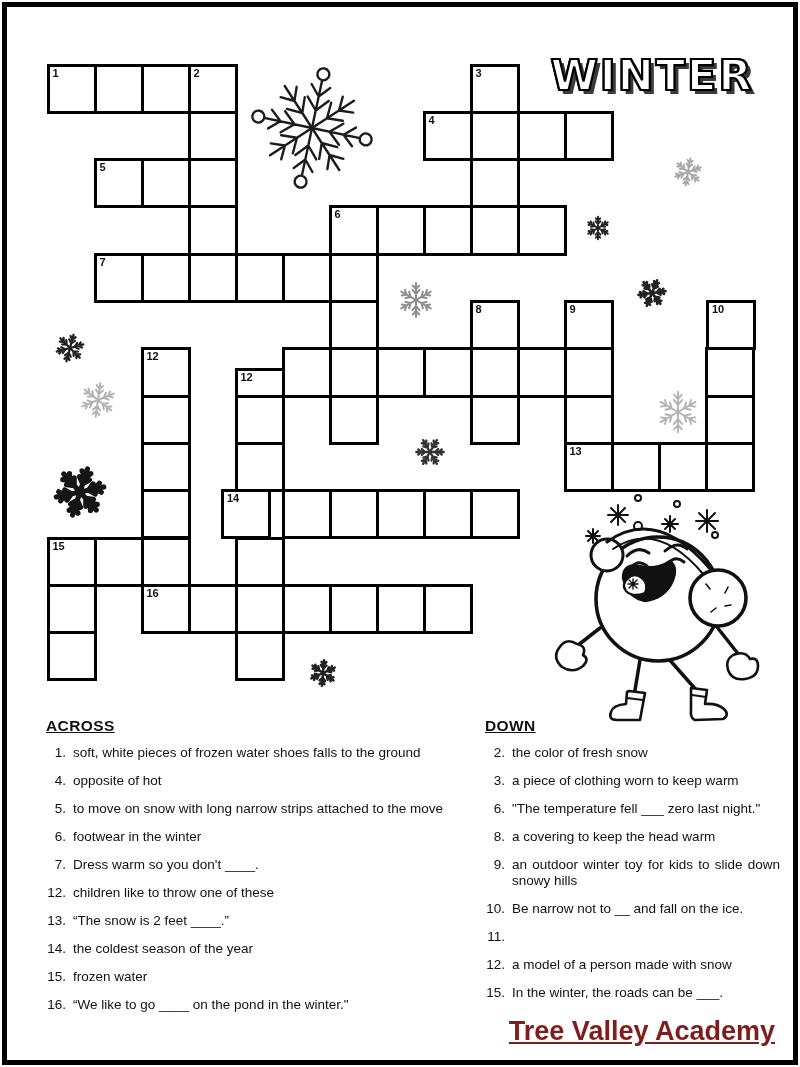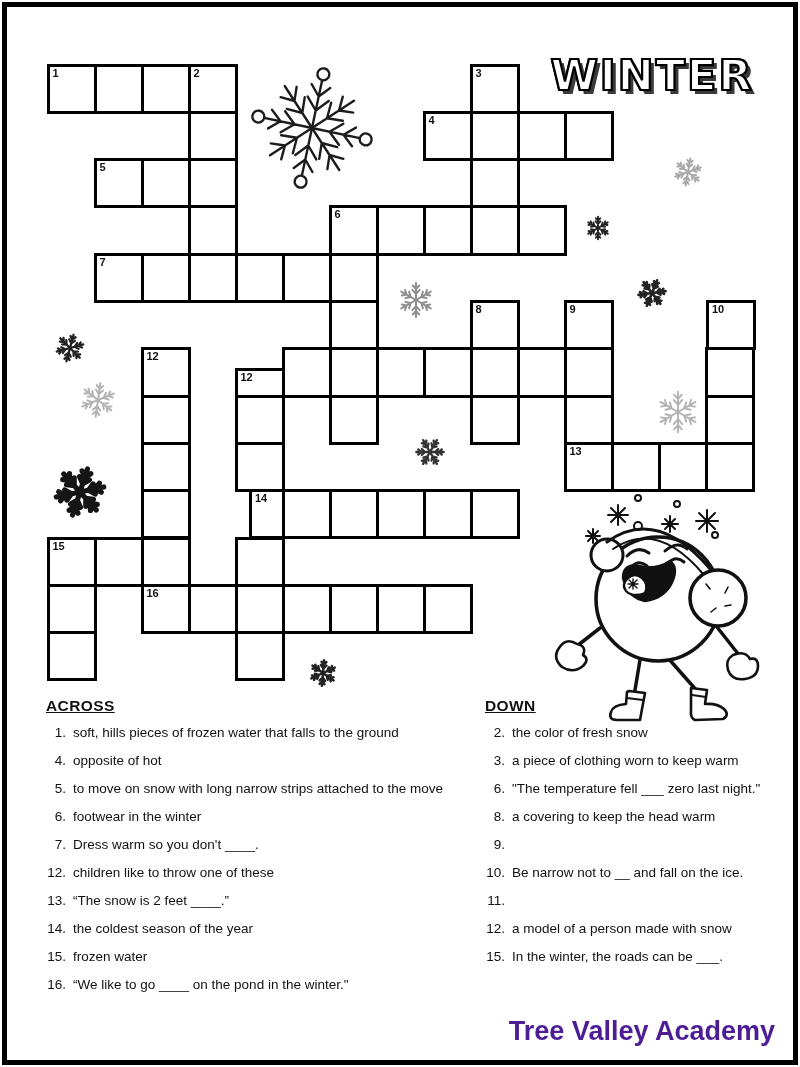--- a/index.html
+++ b/index.html
@@ -18,21 +18,21 @@
   }
   
   #grid{position:absolute;left:0;top:0;z-index:10;}
   .cell{position:absolute;width:50px;height:50.3px;border:3px solid #000;background:#fff;box-sizing:border-box;}
   .cellnum{position:absolute;top:0px;left:3px;font-size:11px;font-weight:700;line-height:13px;}
   
   .flake{position:absolute;z-index:2;}
   
   #snowman{position:absolute;left:535px;top:488px;z-index:3;}
   
-  .clue-col{position:absolute;z-index:15;}
+  .clue-col{position:absolute;z-index:15;margin-top:20px;}
   #across-col{left:44px;top:697px;width:425px;}
   #down-col{left:483px;top:697px;width:302px;}
   .clue-head{font-size:15.5px;font-weight:700;text-decoration:underline;letter-spacing:.4px;margin:0 0 10px 2px;}
   .clue{display:flex;margin-bottom:12.5px;font-size:13.5px;line-height:15.5px;}
   .clue .num{flex:none;width:22px;text-align:right;margin-right:7px;}
   #across-col .txt{width:385px;}
   #down-col .txt{width:268px;text-align:justify;}
   
   .footer{
     position:absolute;right:25px;top:1016px;font-size:27px;font-weight:700;z-index:15;
@@ -120,21 +120,21 @@
     </div>
     <div class="cell" style="left: 234.5px; top: 368px;">
       <span class="cellnum">12</span>
     </div>
     <div class="cell" style="left: 281.5px; top: 347.3px;"></div>
     <div class="cell" style="left: 375.5px; top: 347.3px;"></div>
     <div class="cell" style="left: 422.5px; top: 347.3px;"></div>
     <div class="cell" style="left: 516.5px; top: 347.3px;"></div>
     <div class="cell" style="left: 234.5px; top: 394.6px;"></div>
     <div class="cell" style="left: 234.5px; top: 441.9px;"></div>
-    <div class="cell" style="left: 249px; top: 489.2px;">
+    <div class="cell" style="left: 221px; top: 489.2px;">
       <span class="cellnum">14</span>
     </div>
     <div class="cell" style="left: 234.5px; top: 536.5px;"></div>
     <div class="cell" style="left: 234.5px; top: 583.8px;"></div>
     <div class="cell" style="left: 234.5px; top: 631.1px;"></div>
     <div class="cell" style="left: 610.5px; top: 441.9px;"></div>
     <div class="cell" style="left: 657.5px; top: 441.9px;"></div>
     <div class="cell" style="left: 281.5px; top: 489.2px;"></div>
     <div class="cell" style="left: 328.5px; top: 489.2px;"></div>
     <div class="cell" style="left: 375.5px; top: 489.2px;"></div>
@@ -462,21 +462,21 @@
     <path d="M156 200 L172 202 L170 216 Q 182 215 189 221 Q 195 227 188 231 L160 232 Q 155 230 156 222 Z" fill="#fff" stroke-width="2.6"></path>
     <path d="M157 207 L171 209" stroke-width="1.8"></path>
   </g>
 </svg>
 
 <div id="across-col" class="clue-col">
   <div class="clue-head">ACROSS</div>
   <div class="clue-list">
       <div class="clue">
         <span class="num">1.</span>
-        <span class="txt">soft, hills pieces of frozen water that falls to the ground</span>
+        <span class="txt">soft, white pieces of frozen water shoes falls to the ground</span>
       </div>
       <div class="clue">
         <span class="num">4.</span>
         <span class="txt">opposite of hot</span>
       </div>
       <div class="clue">
         <span class="num">5.</span>
         <span class="txt">to move on snow with long narrow strips attached to the move</span>
       </div>
       <div class="clue">
@@ -524,32 +524,33 @@
       <div class="clue">
         <span class="num">6.</span>
         <span class="txt">"The temperature fell ___ zero last night."</span>
       </div>
       <div class="clue">
         <span class="num">8.</span>
         <span class="txt">a covering to keep the head warm</span>
       </div>
       <div class="clue">
         <span class="num">9.</span>
+        <span class="txt">an outdoor winter toy for kids to slide down snowy hills</span>
       </div>
       <div class="clue">
         <span class="num">10.</span>
         <span class="txt">Be narrow not to __ and fall on the ice.</span>
       </div>
       <div class="clue">
         <span class="num">11.</span>
       </div>
       <div class="clue">
         <span class="num">12.</span>
         <span class="txt">a model of a person made with snow</span>
       </div>
       <div class="clue">
         <span class="num">15.</span>
         <span class="txt">In the winter, the roads can be ___.</span>
       </div>
     </div>
 </div>
 
-<div class="footer" style="color: #4c1d95;">Tree Valley Academy</div>
+<div class="footer" style="color: #7f1d1d; text-decoration: underline;">Tree Valley Academy</div>
 
 </body></html>

